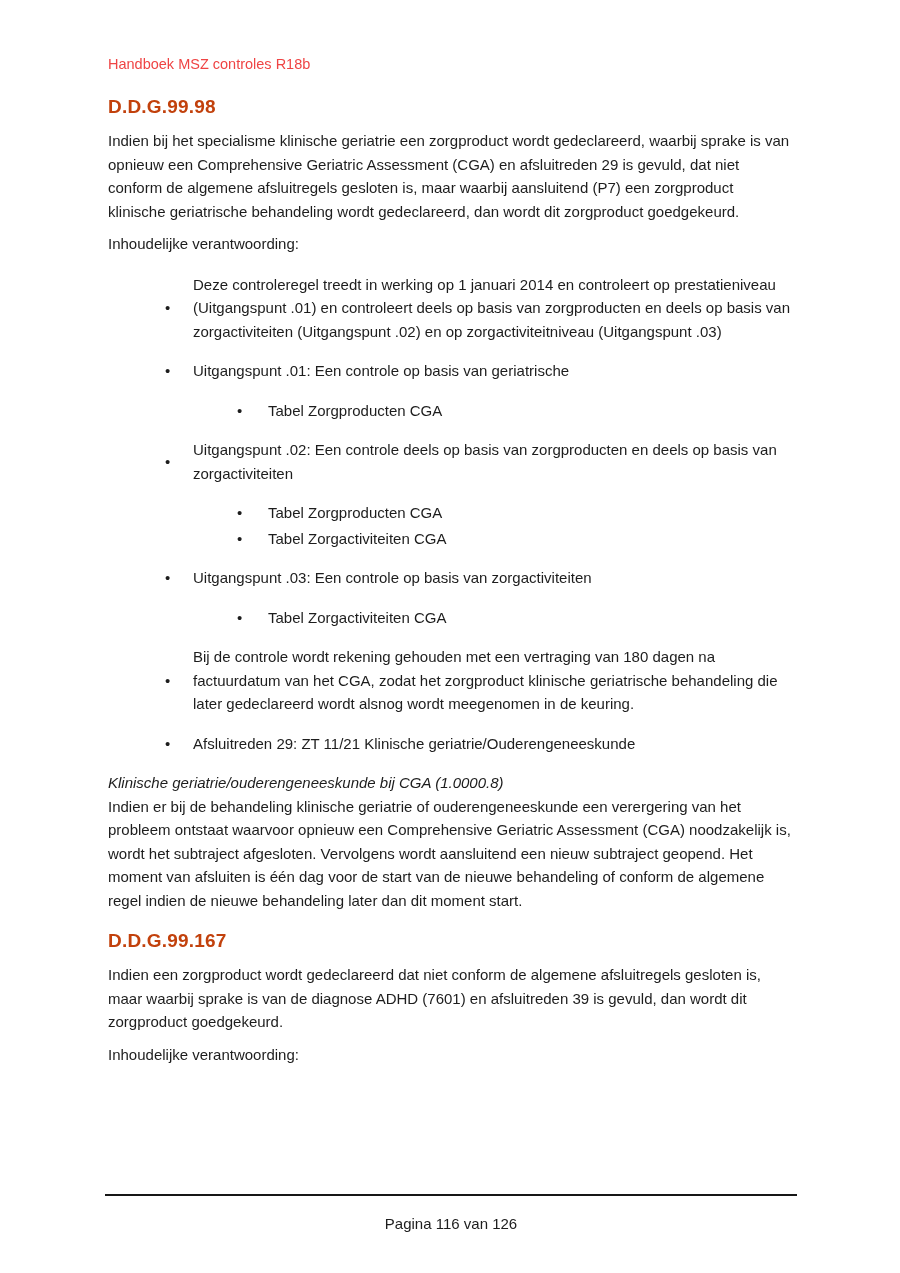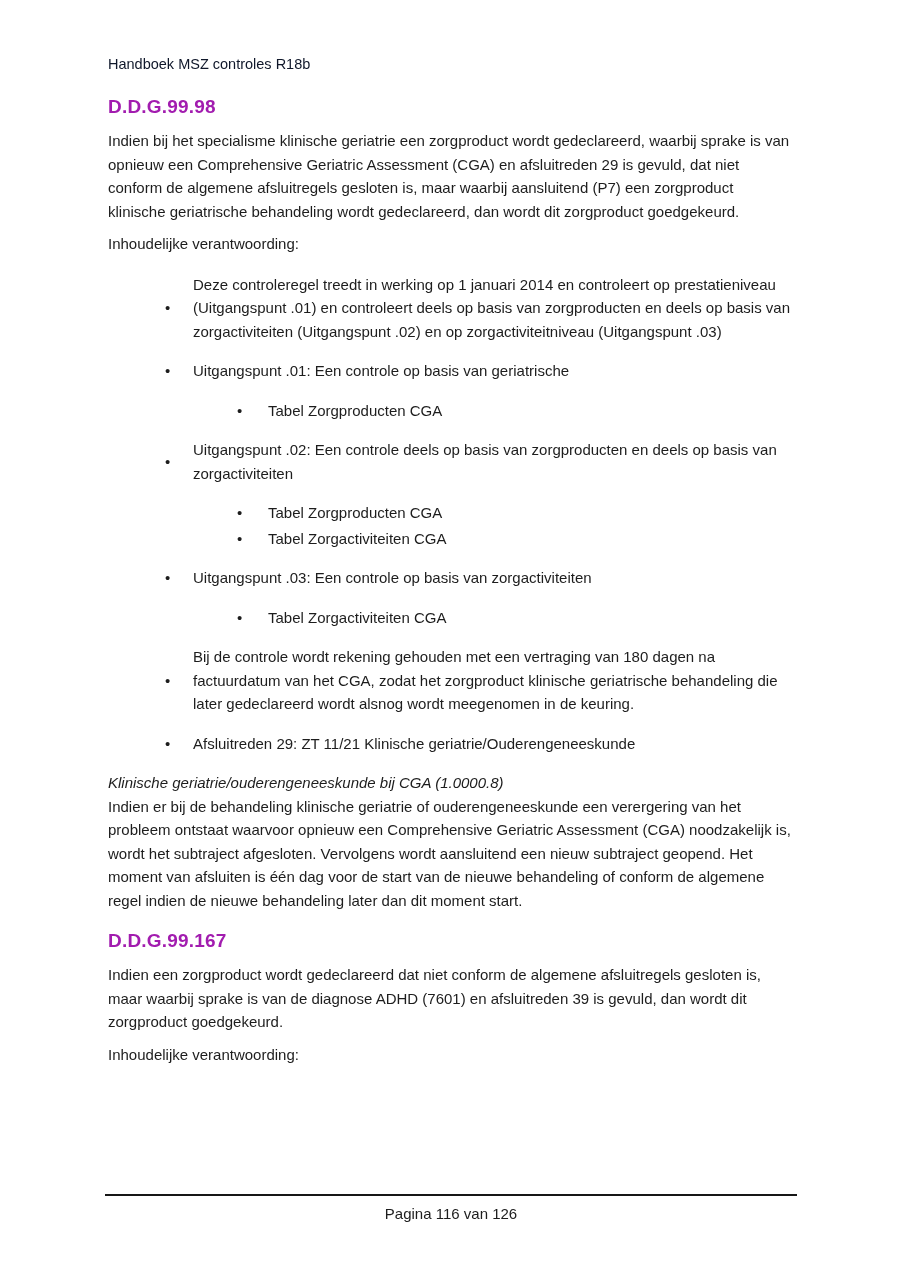--- a/index.html
+++ b/index.html
@@ -9,45 +9,45 @@
     color: #1d1d1d;
     -webkit-font-smoothing: antialiased;
   }
   .page { position: absolute; inset: 0; background: #ffffff; }
   .content {
     position: absolute; top: 0; left: 0; right: 0;
     padding: 54px 108px 0 108px;
     font-size: 15px; line-height: 23.5px;
   }
   .doc-header {
-    font-size: 14.5px; line-height: 20px; color: #0f172a;
+    font-size: 14.5px; line-height: 20px; color: #ef4444;
   }
   h1.sec-heading {
     font-size: 19px; line-height: 26px; font-weight: 700;
-    margin: 20px 0 0 0; color: #a21caf; letter-spacing: 0.2px;
+    margin: 20px 0 0 0; color: #c2410c; letter-spacing: 0.2px;
   }
   h1.sec-heading.second { margin-top: 16px; }
   p.para { margin: 9px 0 0 0; }
   .verantwoording { margin-top: 22px; }
   .bullets { margin-top: 17px; }
   .li { display: flex; margin: 0 0 16px 0; }
   .li.tight { margin-bottom: 2px; }
   .li .marker { flex: 0 0 auto; }
   .li.lvl1 { padding-left: 57px; align-items: center; }
   .li.lvl1 .marker { width: 28px; }
   .li.lvl2 { padding-left: 129px; justify-content: space-between; }
   .li.lvl2 .marker { width: 31px; }
   .li .marker::before { content: "\2022"; font-size: 15px; }
   .li .li-text { flex: 1 1 auto; }
   .subsec { margin-top: 9px; }
   .subsec .subsec-heading { font-style: italic; }
   .footer {
     position: absolute; left: 105px; width: 692px; top: 1194px;
     border-top: 2px solid #161616;
-    text-align: center; padding-top: 7px;
+    text-align: center; padding-top: 17px;
     font-size: 15px; line-height: 21px; color: #1d1d1d;
   }
 </style>
 </head>
 <body>
 
 <div class="page">
   <div class="content">
 
     <div class="doc-header">Handboek MSZ controles R18b</div>

